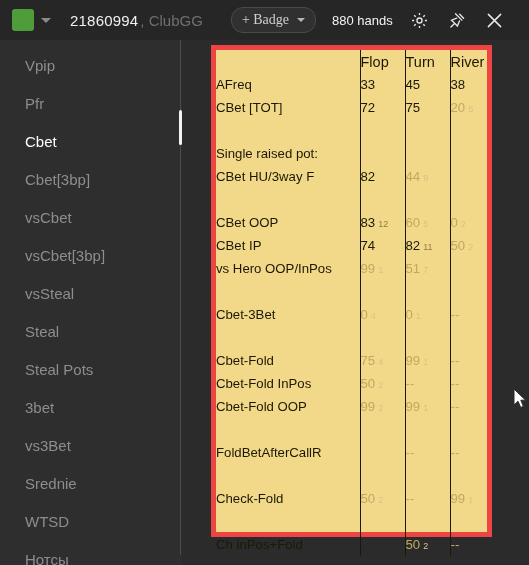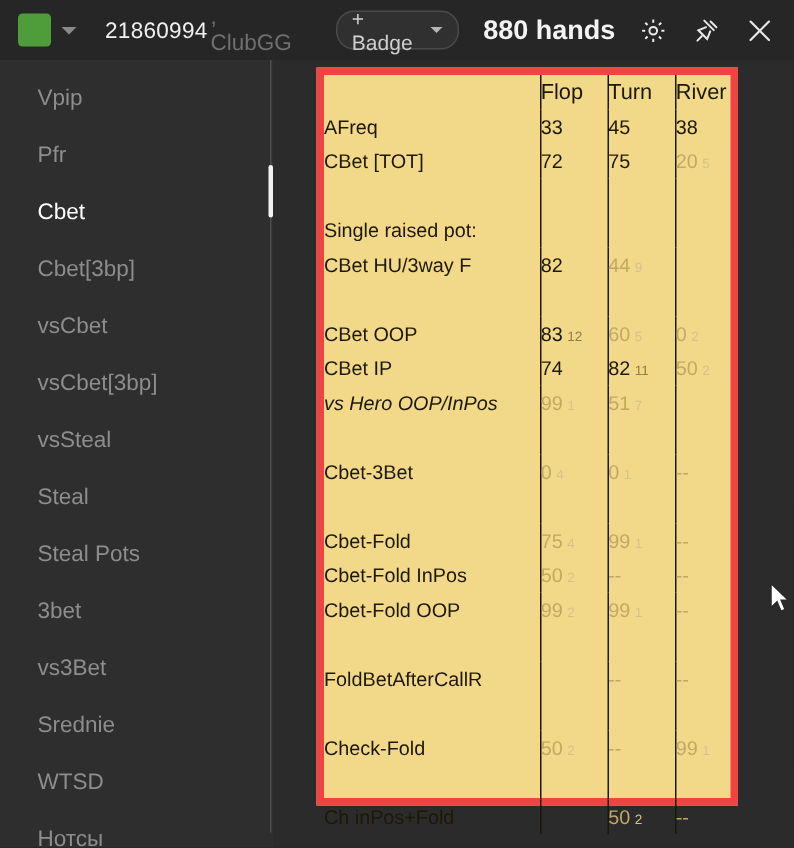--- a/index.html
+++ b/index.html
@@ -34,24 +34,25 @@
     color: #6f6f6f; font-size: 15px; margin-left: 2px;
   }
   #badge-btn {
     margin-left: 28px;
     height: 26px; padding: 0 10px;
     border: 1px solid #4a4a4a; border-radius: 12px;
     background: #303030;
     color: #cfcfcf; font-size: 14px;
     display: flex; align-items: center; gap: 8px;
     cursor: pointer;
+    font-family: Liberation Serif, serif;
   }
   #badge-btn .caret-down { margin-left: 0; border-top-color: #b5b5b5; border-width: 4.5px; }
   #hands-count {
-    margin-left: 16px; color: #f3f3f3; font-size: 18px; white-space: nowrap; font-weight: bold;
+    margin-left: 16px; color: #f3f3f3; font-size: 13px; white-space: nowrap;
   }
   .hdr-icon {
     margin-left: 16px; width: 22px; height: 22px;
     display: flex; align-items: center; justify-content: center;
     cursor: pointer; color: #e8e8e8;
   }
   #close-icon { margin-left: 15px; margin-right: 12px; }
   .hdr-icon svg { display: block; }
 
   
@@ -88,21 +89,21 @@
     table-layout: fixed;
     font-size: 13.2px; color: #221c06;
   }
   table#stats col.c-label { width: 144px; }
   table#stats col.c-num   { width: 45px; }
   #stats td, #stats th {
     padding: 0; height: 23px; vertical-align: middle;
     text-align: left; font-weight: normal;
   }
   .lbl { padding-left: 11px; font-weight: bold; color: #1d1805; white-space: nowrap; }
-  .lbl.thin { font-weight: normal; font-style: italic; }
+  .lbl.thin { font-weight: normal; }
   .num {
     padding-left: 5px; color: #1d1805; font-weight: bold;
     white-space: nowrap;
   }
   .num .sub { font-size: 9px; font-weight: normal; color: #8f7d45; margin-left: 3px; }
   .num.faded { color: #c2a862; font-weight: bold; }
   .num.faded .sub { color: #d7c189; }
   .num.dash { color: #c2a862; font-weight: bold; }
   .hdrcell {
     padding-left: 5px; font-size: 14.5px; font-weight: bold; color: #1d1805;

